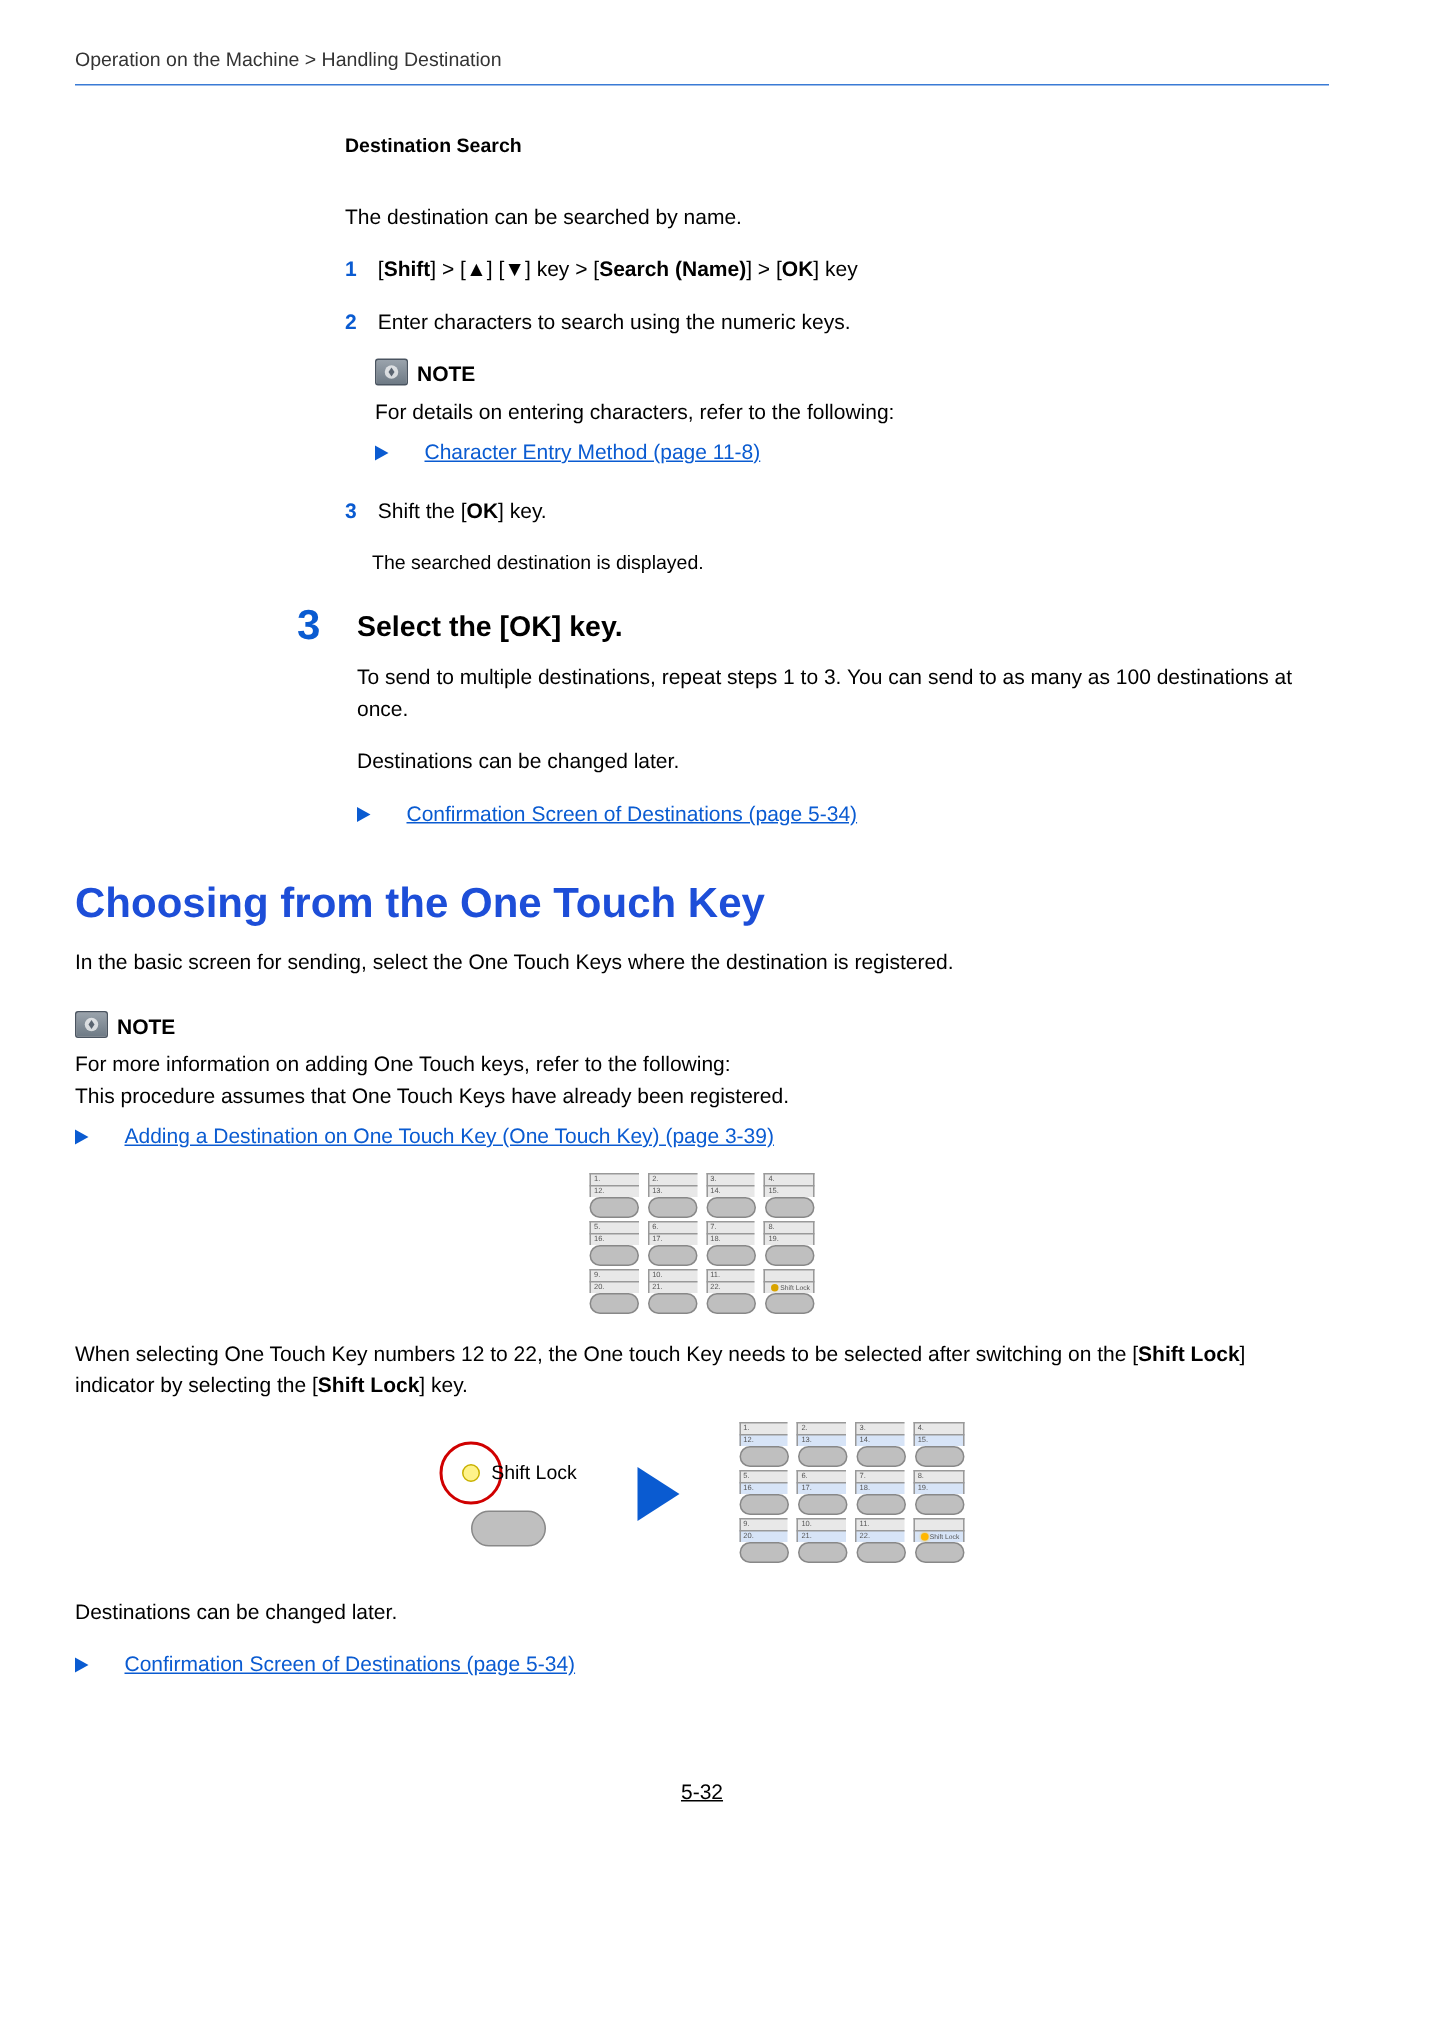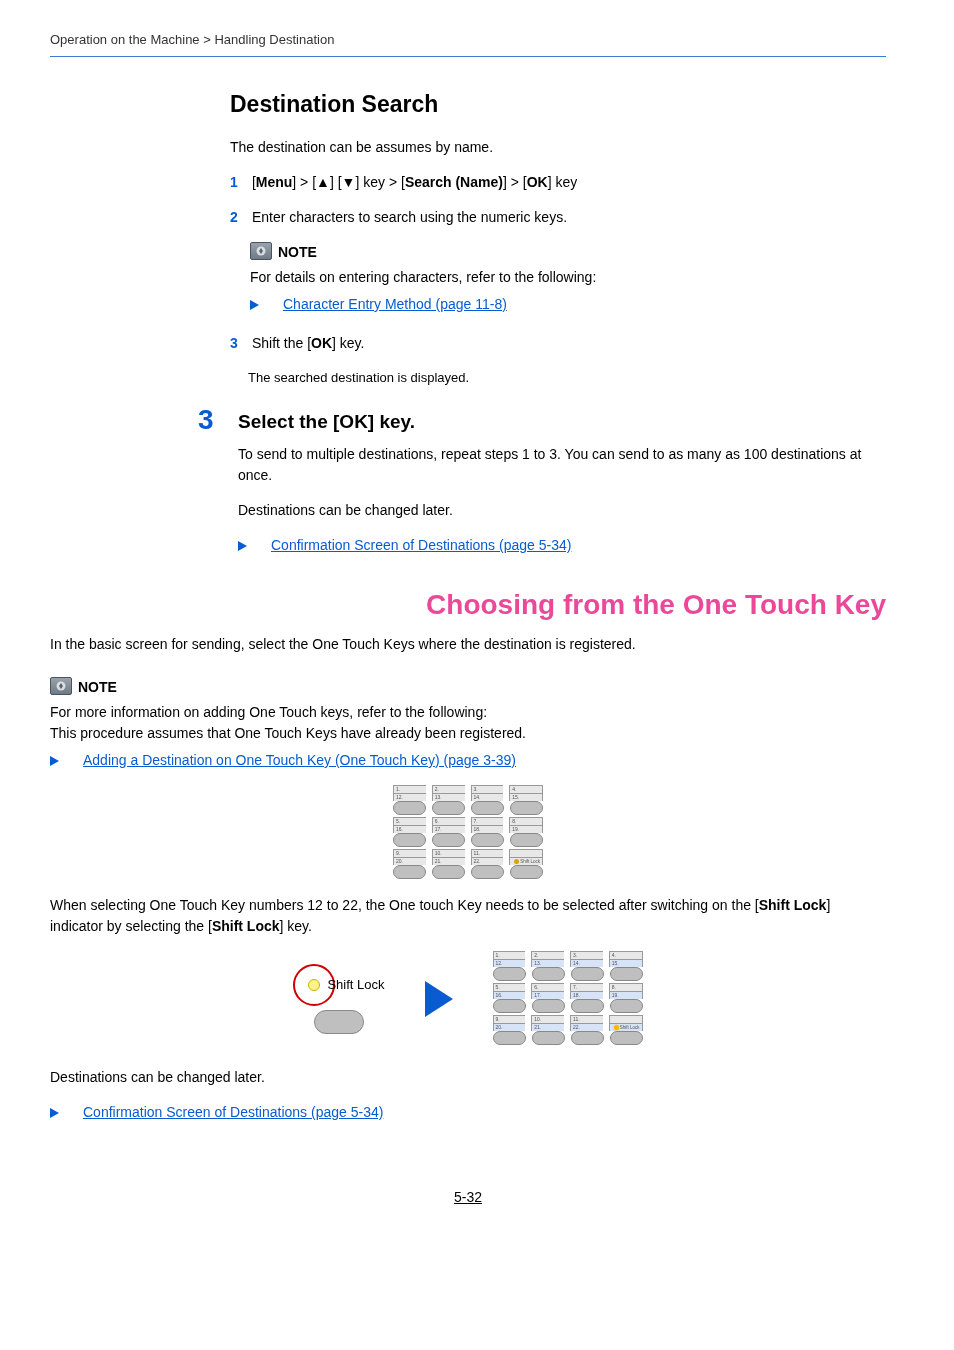--- a/index.html
+++ b/index.html
@@ -21,22 +21,22 @@
     padding-bottom: 6px;
   }
   hr.hr-top {
     border: none;
     border-top: 1px solid #3a7bd5;
     margin-bottom: 30px;
   }
   .indent1 { margin-left: 180px; margin-right: 20px; }
   .sub-heading {
     font-weight: bold;
-    font-size: 23px;
-    margin-bottom: 16px;
+    font-size: 13px;
+    margin-bottom: 28px;
   }
   .para { margin-bottom: 14px; }
   .ol-num { color: #0a5bd1; font-weight: bold; display:inline-block; width: 18px; }
   .step-line { margin-bottom: 14px; margin-left: 0; }
   .step-text { }
   .note-box {
     margin-left: 200px;
     margin-right: 80px;
     margin-bottom: 18px;
   }
@@ -93,26 +93,25 @@
     line-height: 1;
     width: 22px;
   }
   .big-step-title {
     font-family: Arial Black, Arial, sans-serif;
     font-weight: 900;
     font-size: 19px;
     margin-top: 2px;
   }
   .section-title {
-    color: #ec4899;
+    color: #1d4ed8;
     font-family: Arial Black, Arial, sans-serif;
     font-weight: 900;
     font-size: 28px;
     margin: 18px 0 8px 0;
-    text-align: right;
   }
   .small-para { font-size: 13px; margin-top: 4px; margin-bottom: 10px; }
   .sub-sub { margin-left: 200px; }
   .footer-num {
     text-align: center;
     font-size: 14px;
     margin-top: 64px;
     text-decoration: underline;
   }
   
@@ -153,26 +152,26 @@
 </style>
 </head>
 <body>
 
 <div class="page">
   <div class="breadcrumb">Operation on the Machine &gt; Handling Destination</div>
   <hr class="hr-top">
 
   <div class="indent1">
     <div class="sub-heading">Destination Search</div>
-    <div class="para">The destination can be assumes by name.</div>
+    <div class="para">The destination can be searched by name.</div>
 
     <div class="step-line">
       <span class="ol-num">1</span>
       <span class="step-text">
-        <span>[</span><b>Menu</b><span>] &gt; [▲] [▼] key &gt; [</span><b>Search (Name)</b><span>] &gt; [</span><b>OK</b><span>] key</span>
+        <span>[</span><b>Shift</b><span>] &gt; [▲] [▼] key &gt; [</span><b>Search (Name)</b><span>] &gt; [</span><b>OK</b><span>] key</span>
       </span>
     </div>
 
     <div class="step-line">
       <span class="ol-num">2</span>
       <span class="step-text">Enter characters to search using the numeric keys.</span>
     </div>
   </div>
 
   <div class="note-box">

